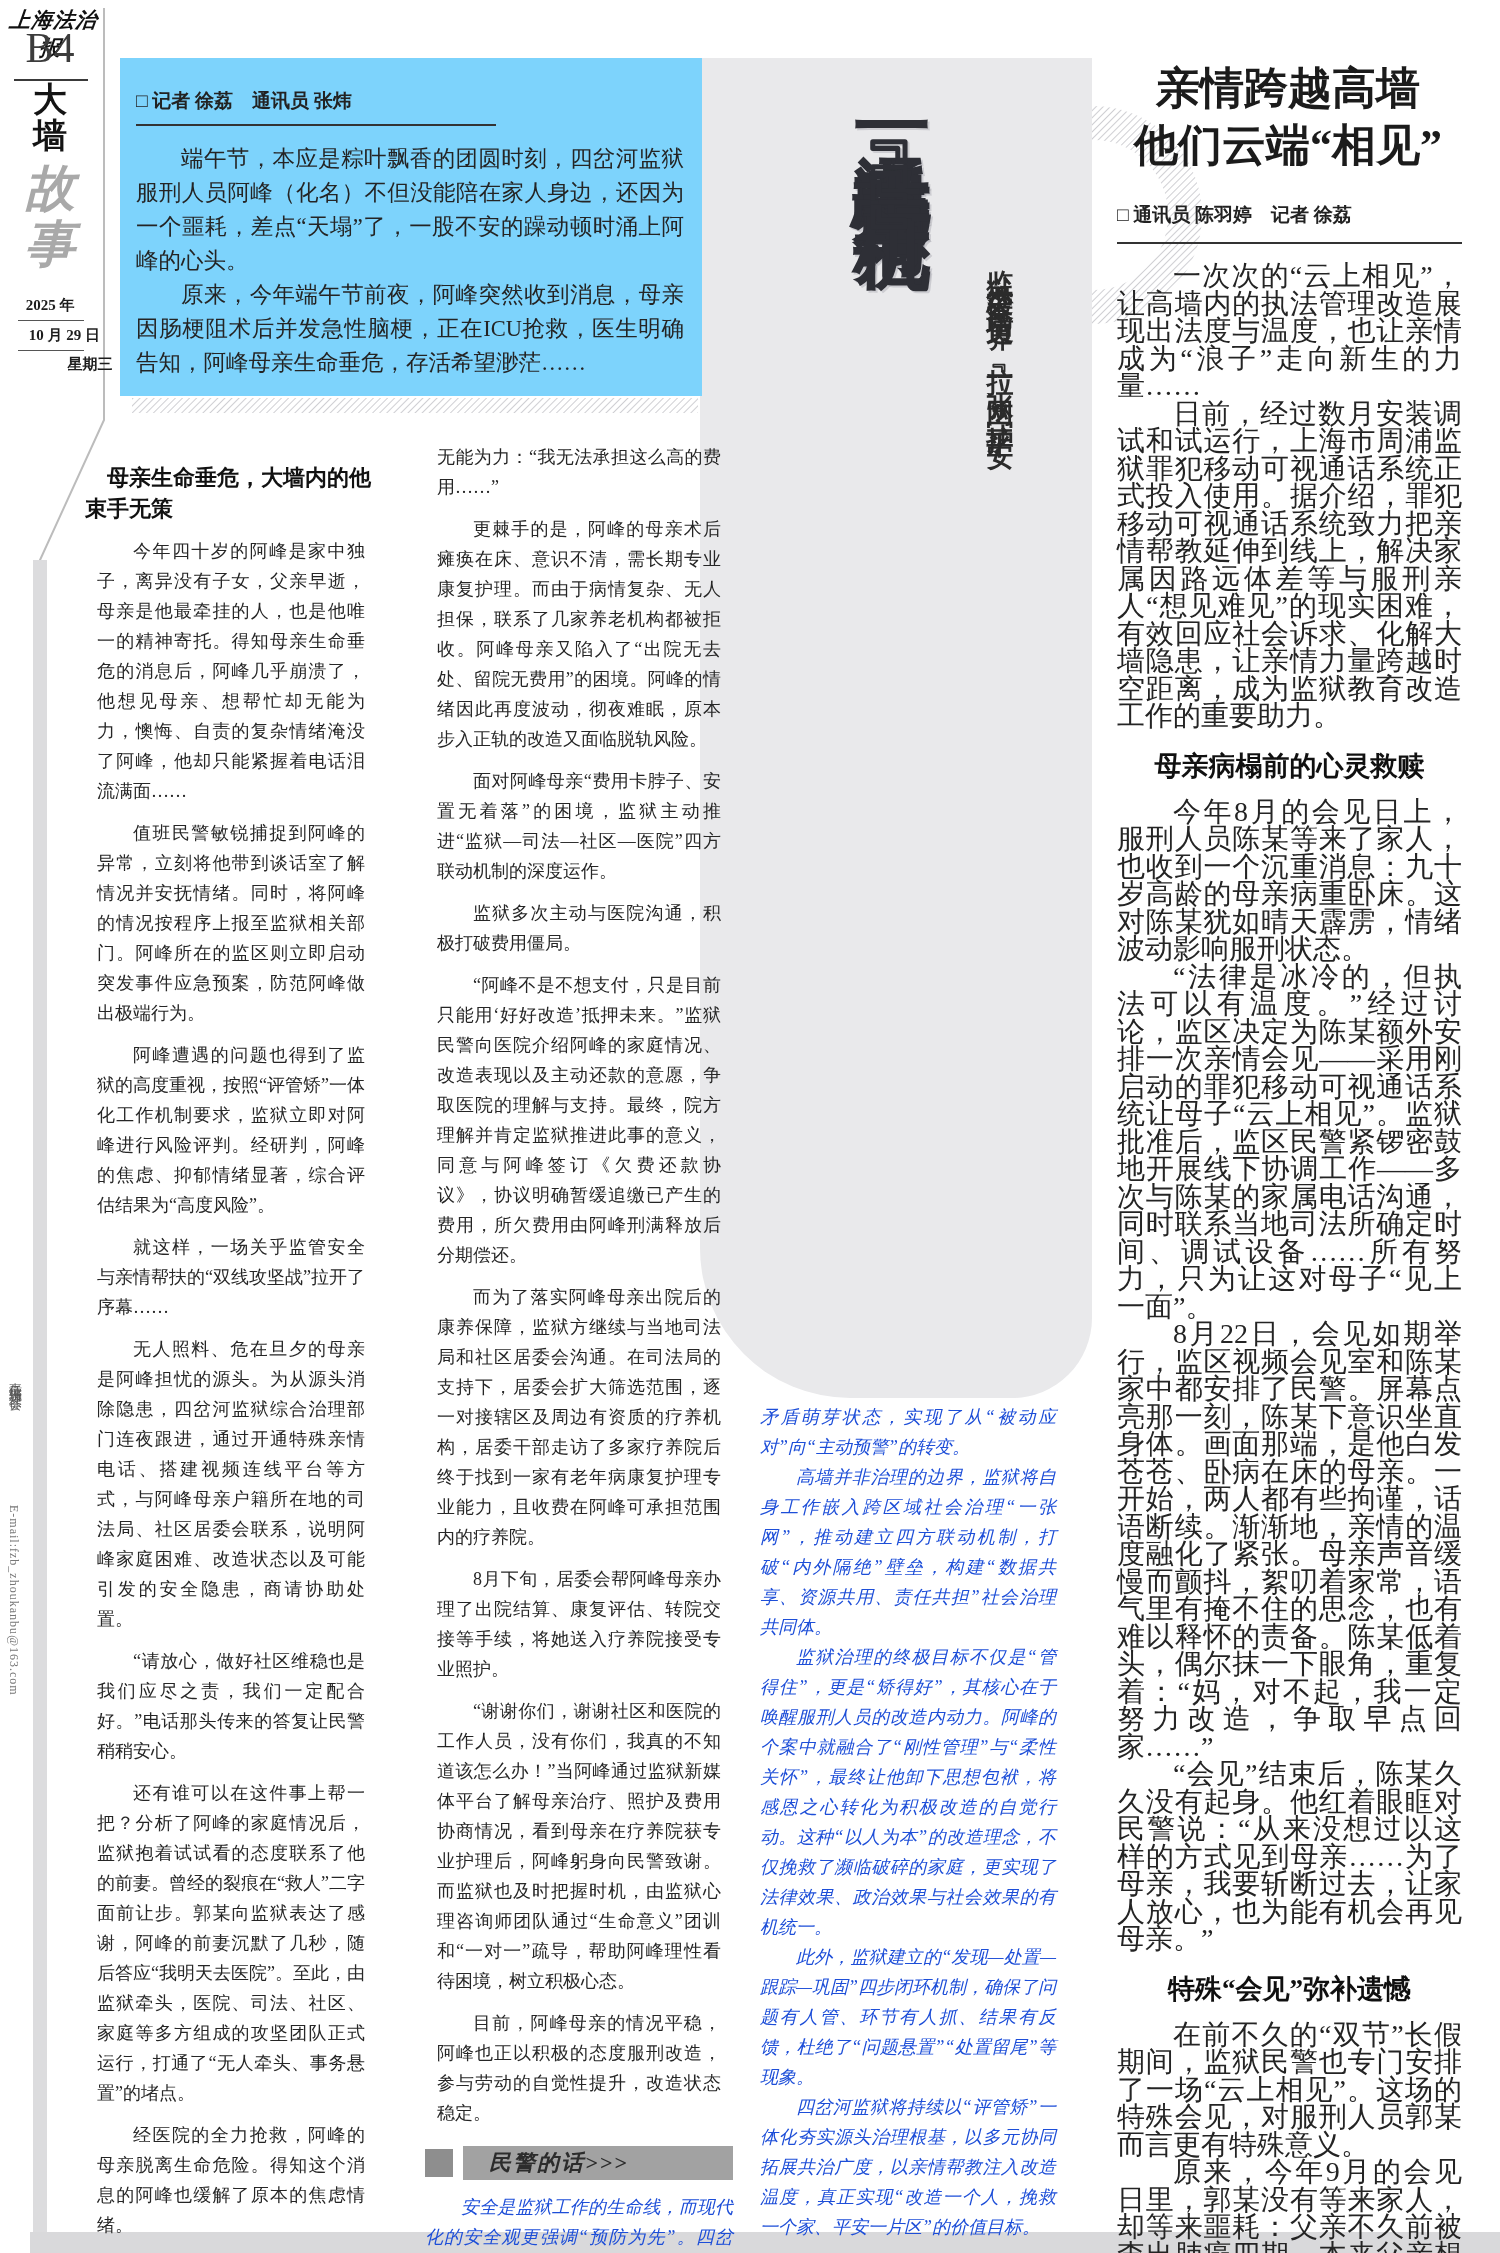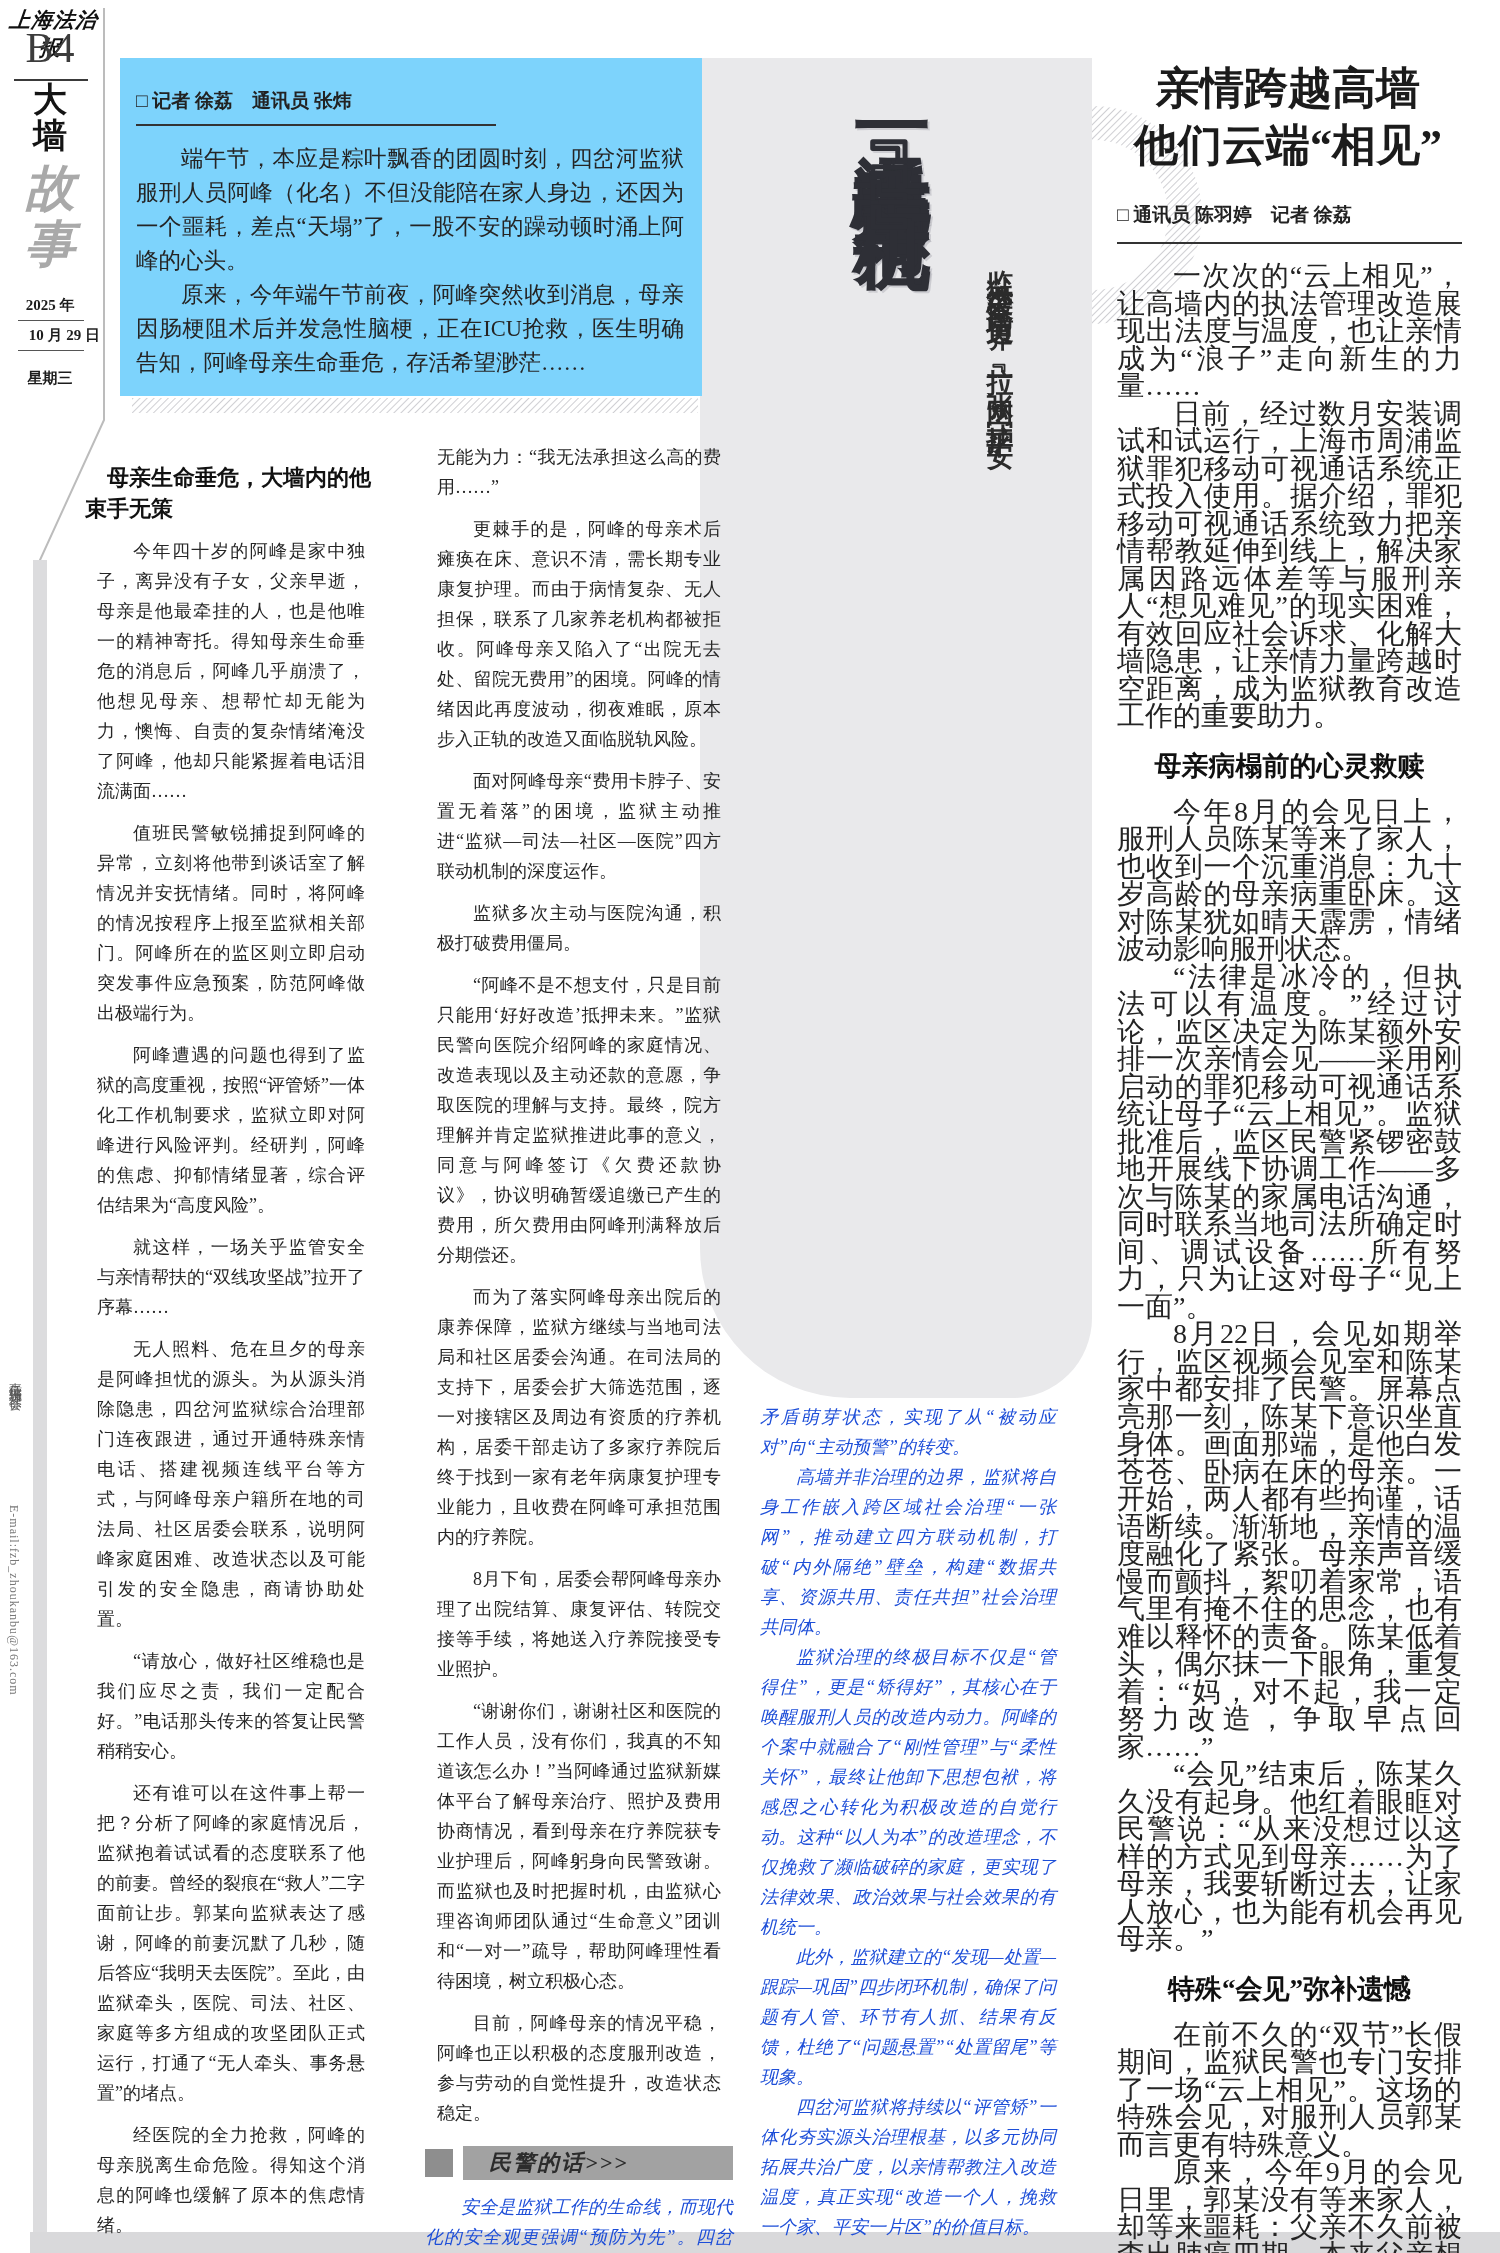--- a/index.html
+++ b/index.html
@@ -99,21 +99,21 @@
   <div class="abs page-no">B4</div>
   <div class="abs sb-rule1"></div>
   <div class="abs section-big">大
 墙</div>
   <div class="abs section-script">故
 事</div>
   <div class="abs sb-date" style="top:296px;">2025 年</div>
   <div class="abs sb-thin" style="top:320px;"></div>
   <div class="abs sb-date" style="top:326px;text-align:right;">10 月 29 日</div>
   <div class="abs sb-thin" style="top:350px;"></div>
-  <div class="abs sb-date" style="top:369px;">星期三</div>
+  <div class="abs sb-date" style="top:355px;margin-left:40px;">星期三</div>
   <div class="abs editor-vert">责任编辑 徐荟</div>
   <div class="abs email-vert">E-mail:fzb_zhoukanbu@163.com</div>
 
   <div class="abs intro-box">
     <div class="byline">□ 记者 徐荔　通讯员 张炜</div>
     <div class="byline-rule"></div>
     <div class="lead">
       <p>端午节，本应是粽叶飘香的团圆时刻，四岔河监狱服刑人员阿峰（化名）不但没能陪在家人身边，还因为一个噩耗，差点“天塌”了，一股不安的躁动顿时涌上阿峰的心头。</p>
       <p>原来，今年端午节前夜，阿峰突然收到消息，母亲因肠梗阻术后并发急性脑梗，正在ICU抢救，医生明确告知，阿峰母亲生命垂危，存活希望渺茫……</p>
     </div>

